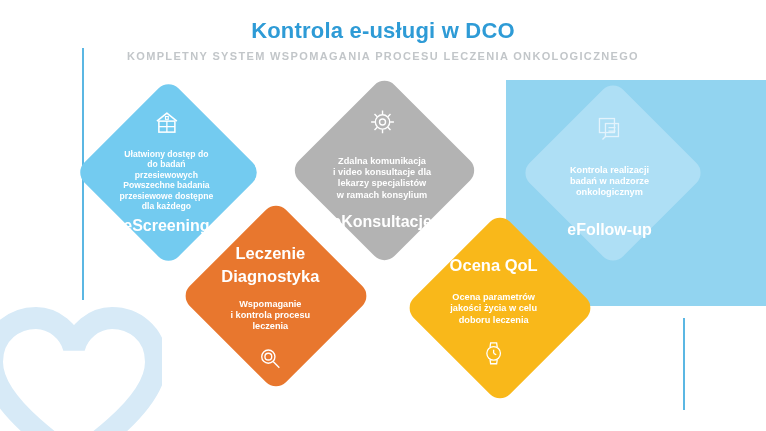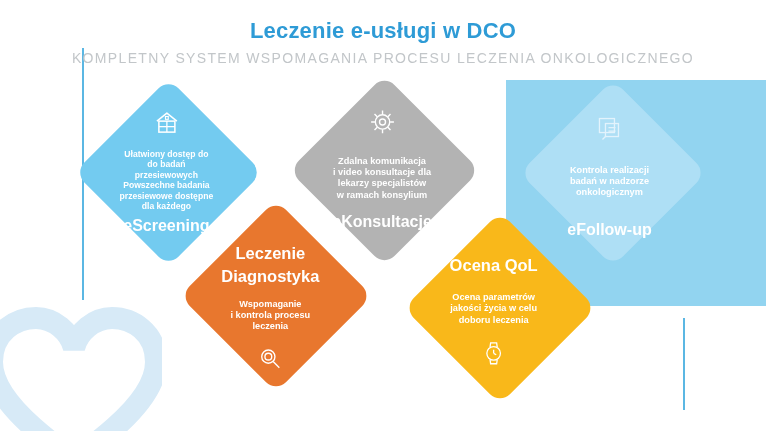--- a/index.html
+++ b/index.html
@@ -54,22 +54,22 @@
   }
   .slide-title {
     margin: 0;
     font-size: 22px;
     font-weight: bold;
     color: #2E9BD6;
     letter-spacing: 0.2px;
   }
   .slide-subtitle {
     margin: 6px 0 0 0;
-    font-size: 14px;
-    font-weight: normal;
+    font-size: 11px;
+    font-weight: bold;
     letter-spacing: 1.35px;
     color: #C2C6C9;
     white-space: nowrap;
   }
 
   
   .diamond {
     position: absolute;
     transform: rotate(45deg);
     border-radius: 14px;
@@ -168,21 +168,21 @@
 
   <svg class="heart-deco" viewBox="0 0 180 170">
     <path d="M92 158 C 92 158, 10 108, 10 62 C 10 32, 34 18, 54 18 C 72 18, 88 32, 92 48
              C 96 32, 112 18, 130 18 C 150 18, 174 32, 174 62 C 174 108, 92 158, 92 158 Z" fill="none" stroke="#D7EAF7" stroke-width="22"></path>
   </svg>
 
   <div class="vline" id="vline-left"></div>
   <div class="vline" id="vline-right"></div>
 
   <div class="header">
-    <h1 class="slide-title">Leczenie e-usługi w DCO</h1>
+    <h1 class="slide-title">Kontrola e-usługi w DCO</h1>
     <p class="slide-subtitle">KOMPLETNY SYSTEM WSPOMAGANIA PROCESU LECZENIA ONKOLOGICZNEGO</p>
   </div>
 
   <div class="diamond" id="dia-escreening">
     <div class="inner">
       <span class="d-icon">
         <svg width="26" height="24" viewBox="0 0 26 24">
           <path d="M3 10 L13 2 L23 10" fill="none" stroke="#ffffff" stroke-width="1.5" stroke-linejoin="round"></path>
           <rect x="5" y="10" width="16" height="11" fill="none" stroke="#ffffff" stroke-width="1.5"></rect>
           <line x1="13" y1="10" x2="13" y2="21" stroke="#ffffff" stroke-width="1.3"></line>

